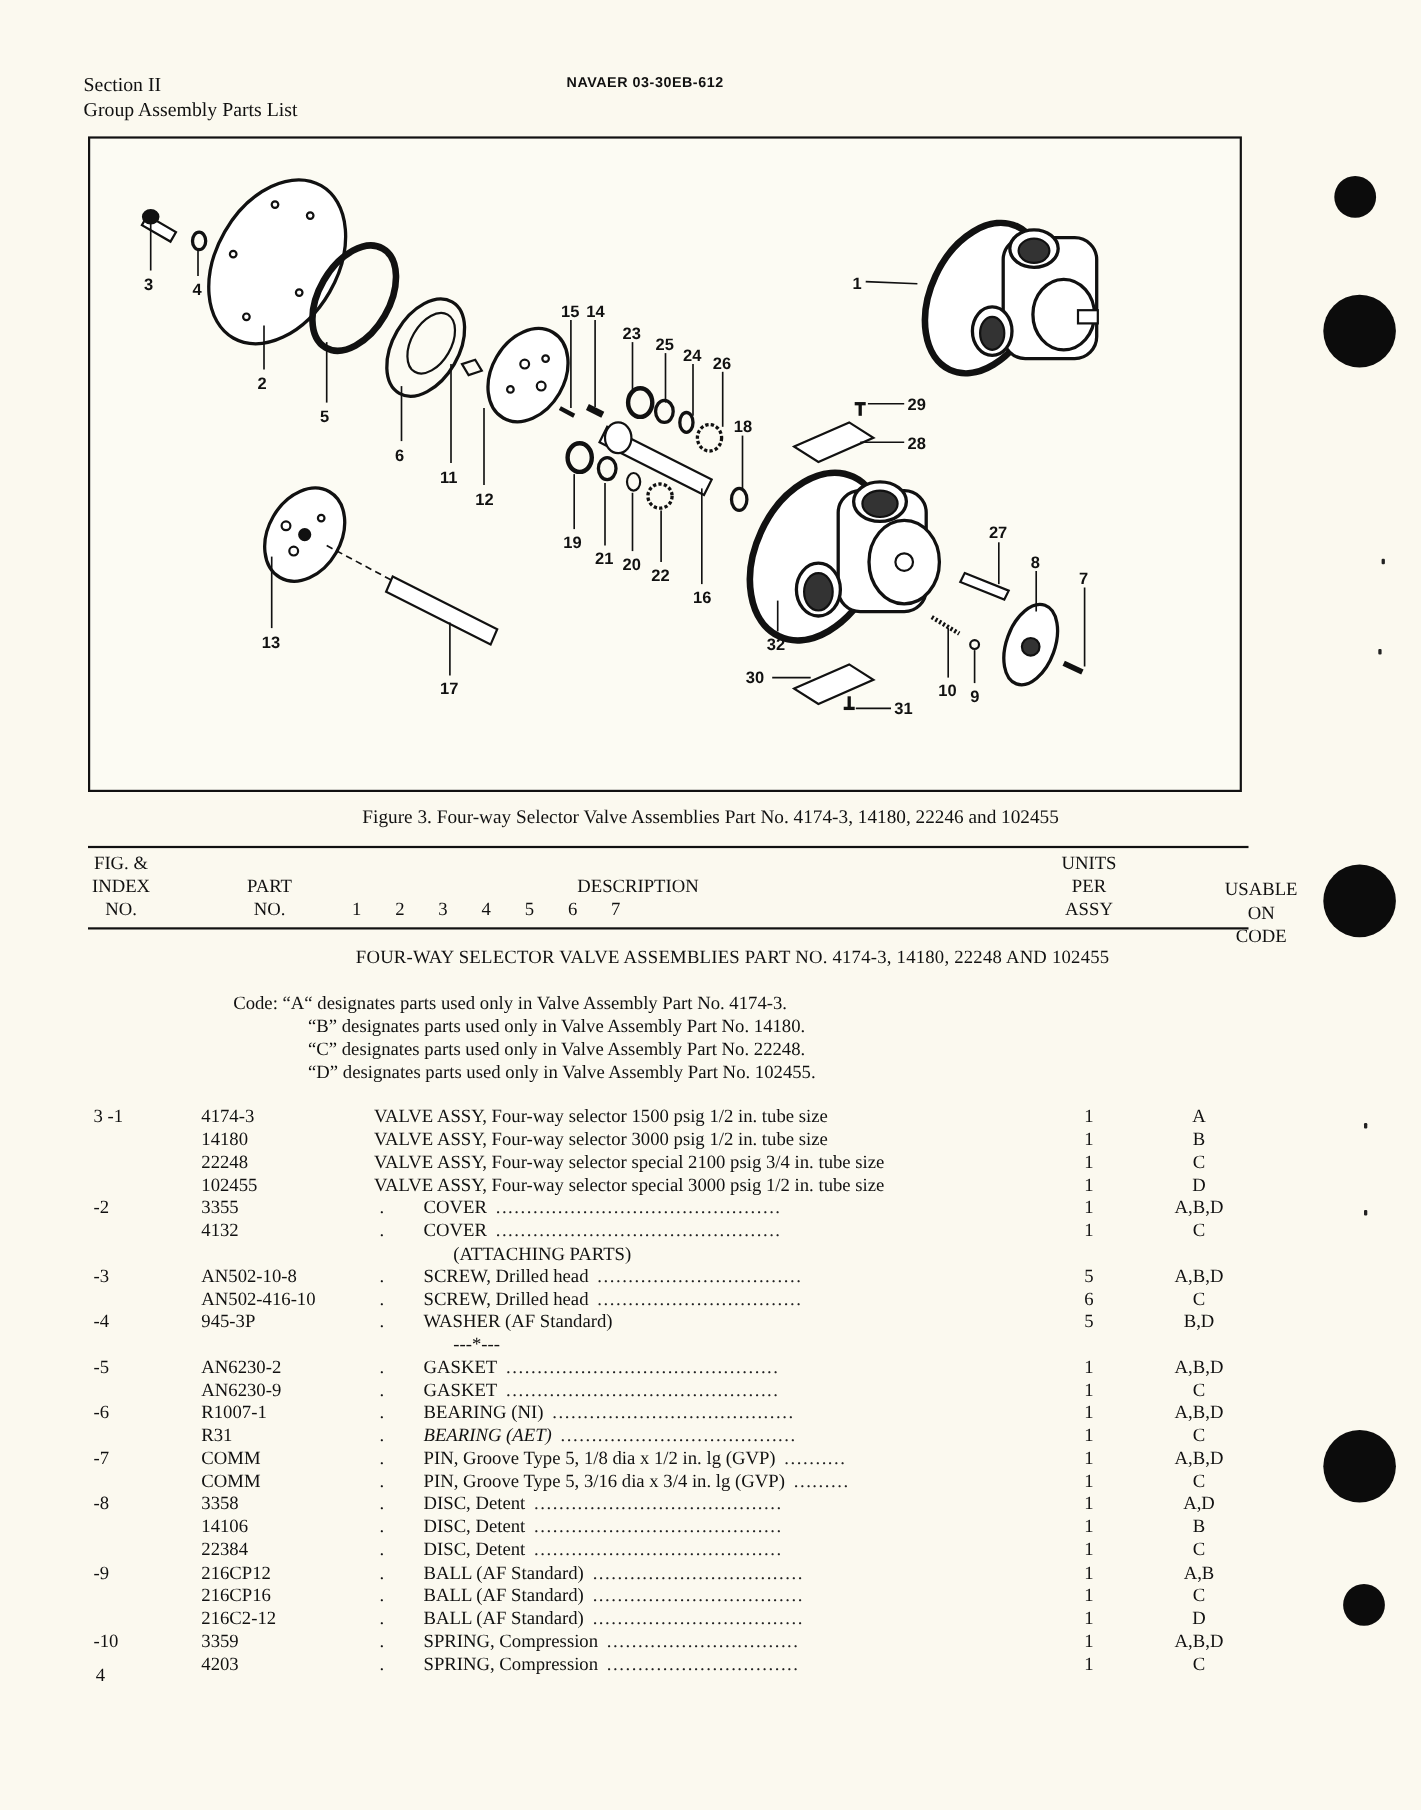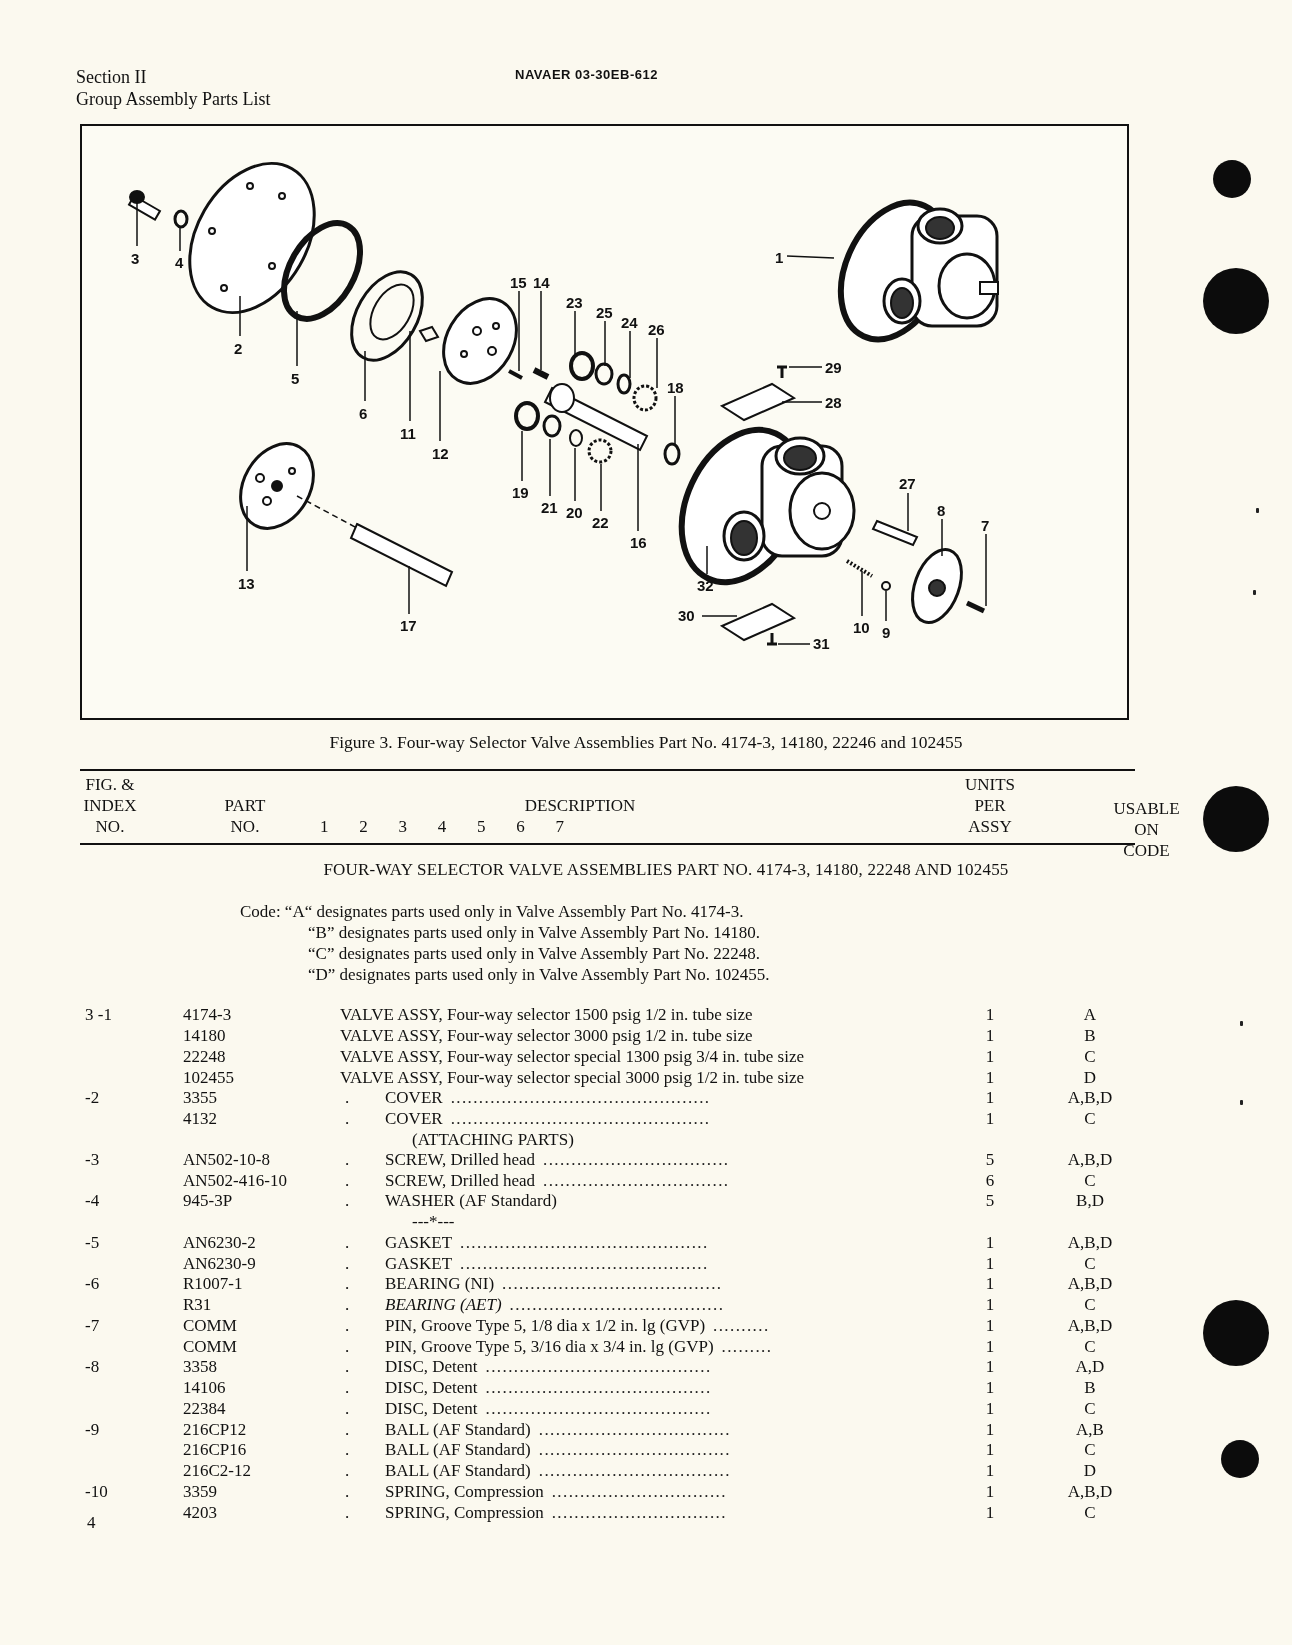--- a/index.html
+++ b/index.html
@@ -6,21 +6,21 @@
   body{width:1292px;height:1645px;background:#fbf9ef;position:relative;overflow:hidden;
        font-family:"Liberation Serif","DejaVu Serif",serif;color:#111;}
   .hdr-left{position:absolute;left:76px;top:66px;font-size:18px;line-height:22px;}
   .hdr-center{position:absolute;left:515px;top:67px;font-family:"Liberation Sans","DejaVu Sans",sans-serif;font-weight:bold;font-size:13px;letter-spacing:.5px;}
   .figbox{position:absolute;left:80px;top:124px;width:1045px;height:592px;border:2px solid #111;background:#fcfbf3;}
   .figbox svg{position:absolute;left:0;top:0;}
   .caption{position:absolute;left:0;width:1292px;top:732px;text-align:center;font-size:17.5px;}
   .rule{position:absolute;left:80px;width:1055px;border-top:2px solid #111;}
   .colhdr{position:absolute;font-size:17px;line-height:21px;text-align:center;}
   .title-line{position:absolute;left:0;width:1292px;top:860px;text-align:center;font-size:17px;letter-spacing:.2px;margin-left:20px;}
-  .code-line{position:absolute;font-size:17px;margin-left:28px;}
+  .code-line{position:absolute;font-size:17px;}
   .row{position:absolute;left:0;width:1292px;height:21px;font-size:17px;}
   .row span{position:absolute;white-space:nowrap;}
   .c-idx{left:85px;}
   .c-part{left:183px;}
   .c-dot{left:345px;}
   .c-desc{left:340px;}
   .c-desc.ind{left:385px;}
   .c-units{left:980px;width:20px;text-align:center;}
   .c-code{left:1050px;width:80px;text-align:center;}
   .leader{color:#222;letter-spacing:1.4px;}
@@ -259,21 +259,21 @@
     <div class="row" style="top: 1026px;">
       <span class="c-idx"></span>
       <span class="c-part">14180</span>
       <span class="c-desc"><span style="position: static;">VALVE ASSY, Four-way selector 3000 psig 1/2 in. tube size</span></span>
       <span class="c-units">1</span>
       <span class="c-code">B</span>
     </div>
     <div class="row" style="top: 1047px;">
       <span class="c-idx"></span>
       <span class="c-part">22248</span>
-      <span class="c-desc"><span style="position: static;">VALVE ASSY, Four-way selector special 1300 psig 3/4 in. tube size</span></span>
+      <span class="c-desc"><span style="position: static;">VALVE ASSY, Four-way selector special 2100 psig 3/4 in. tube size</span></span>
       <span class="c-units">1</span>
       <span class="c-code">C</span>
     </div>
     <div class="row" style="top: 1068px; padding-left: 12px;">
       <span class="c-idx"></span>
       <span class="c-part">102455</span>
       <span class="c-desc"><span style="position: static;">VALVE ASSY, Four-way selector special 3000 psig 1/2 in. tube size</span></span>
       <span class="c-units">1</span>
       <span class="c-code">D</span>
     </div>

